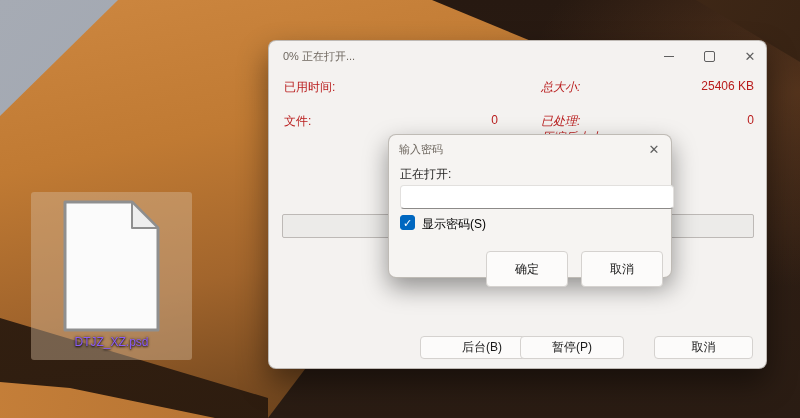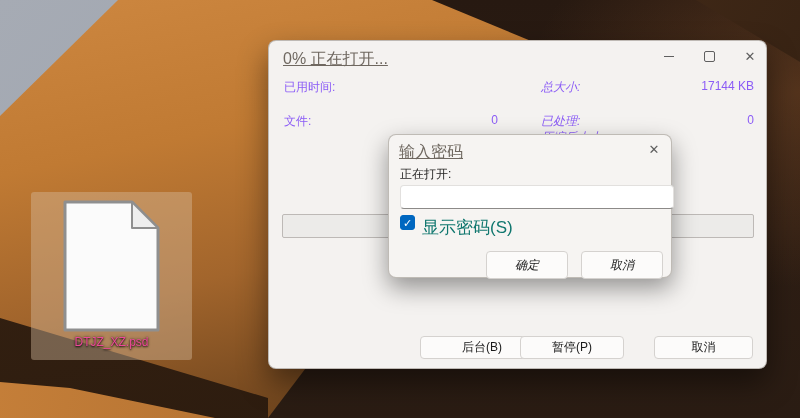--- a/index.html
+++ b/index.html
@@ -20,42 +20,42 @@
   .wp-sky { clip-path: polygon(0 0, 118px 0, 0 116px);
       background: linear-gradient(135deg, #a6abb4 0%, #949caa 100%); }
   .wp-ridge-tr { clip-path: polygon(696px 0, 800px 0, 800px 62px);
       background: linear-gradient(120deg, #5a3820 0%, #362213 85%); }
 
   
   .icon-box { position:absolute; left:31px; top:192px; width:161px; height:168px;
       background:rgba(214,189,160,0.42); border-radius:3px; }
   .icon-page { position:absolute; left:32px; top:8px; }
   .icon-label { position:absolute; left:0; right:0; top:143px; text-align:center;
-      font-size:12px; color:#ec4899; text-shadow:0 1px 2px rgba(0,0,0,0.85), 0 0 3px rgba(0,0,0,0.6); }
+      font-size:12px; color:#8b5cf6; text-shadow:0 1px 2px rgba(0,0,0,0.85), 0 0 3px rgba(0,0,0,0.6); }
 
   
   .dlg { position:absolute; background:#f4f2f0; border:1px solid rgba(90,80,70,0.35);
       border-radius:8px; box-shadow:0 14px 30px rgba(0,0,0,0.45); }
   .progress-dlg { left:268px; top:40px; width:497px; height:327px; z-index:5; }
   .pwd-dlg { left:388px; top:134px; width:282px; height:142px; z-index:10;
       box-shadow:0 10px 24px rgba(0,0,0,0.40); background:#f6f4f2; }
 
-  .dlg-title { position:absolute; font-size:16px; color:#6f6860; white-space:nowrap;text-decoration:underline; }
+  .dlg-title { position:absolute; font-size:11px; color:#6f6860; white-space:nowrap; }
   .progress-dlg .dlg-title { left:14px; top:8px; }
   .pwd-dlg .dlg-title { left:10px; top:7px; }
 
   .ctl { position:absolute; top:0; height:30px; width:30px; display:flex; align-items:center;
       justify-content:center; color:#5f5f5f; }
   .ctl-min { left:385px; } .ctl-max { left:425px; } .ctl-close { left:466px; }
   .minbar { width:10px; height:1px; background:#5f5f5f; display:block; }
   .maxbox { width:9px; height:9px; border:1px solid #5f5f5f; border-radius:2px; display:block; }
   .xglyph { font-size:13px; line-height:1; color:#5f5f5f; }
 
   
-  .srow { position:absolute; left:0; width:100%; height:16px; font-size:12px; color:#8b5cf6; }
+  .srow { position:absolute; left:0; width:100%; height:16px; font-size:12px; color:#b91c1c; }
   .slabel-l { position:absolute; left:15px; white-space:nowrap; }
   .sval-l   { position:absolute; left:120px; width:109px; text-align:right; }
   .slabel-r { position:absolute; left:272px; white-space:nowrap;font-style:italic; }
   .sval-r   { position:absolute; left:380px; width:105px; text-align:right; }
 
   .pbar { position:absolute; left:13px; top:173px; width:470px; height:22px;
       background:#ecebe9; border:1px solid #bdb9b6; border-radius:2px; overflow:hidden; }
   .pbar-fill { height:100%; width:0; background:#26a914; }
 
   .wbtn { position:absolute; height:23px; background:#fcfbfa; border:1px solid #d5d2cf;
@@ -68,24 +68,24 @@
   
   .pwd-close { position:absolute; right:4px; top:3px; width:26px; height:22px; display:flex;
       align-items:center; justify-content:center; }
   .pwd-label { position:absolute; left:11px; top:31px; font-size:12px; color:#201f1e; }
   .pwd-input { position:absolute; left:11px; top:50px; width:260px; height:22px;
       background:#ffffff; border:1px solid #e2e0de; border-bottom:1px solid #8c8a88;
       border-radius:4px; padding:0 6px; font-size:12px; color:#1a1a1a; outline:none; }
   .cb { position:absolute; left:11px; top:80px; width:15px; height:15px; background:#0067c0;
       border:1px solid #0067c0; border-radius:3px; color:#fff; font-size:11px; line-height:15px;
       text-align:center; font-weight:bold; box-sizing:border-box; }
-  .cb-label { position:absolute; left:33px; top:81px; font-size:17px; color:#0f766e; }
-  .pbtn { position:absolute; top:116px; width:82px; height:28px; background:#fcfbfa;
+  .cb-label { position:absolute; left:33px; top:81px; font-size:12px; color:#000000; }
+  .pbtn { position:absolute; top:116px; width:82px; height:36px; background:#fcfbfa;
       border:1px solid #d5d2cf; border-radius:4px; font-size:12px; color:#1a1a1a;
-      display:flex; align-items:center; justify-content:center; box-sizing:border-box;font-style:italic; }
+      display:flex; align-items:center; justify-content:center; box-sizing:border-box; }
   .pbtn-ok { left:97px; } .pbtn-cancel { left:192px; }
 </style>
 </head>
 <body>
 
 <div class="stage">
 
   <div class="wp wp-base"></div>
   <div class="wp wp-dune"></div>
   <div class="wp wp-shadow-bl"></div>
@@ -111,21 +111,21 @@
           <span class="maxbox"></span>
         </span>
       <span class="ctl ctl-close">
           <span class="xglyph">✕</span>
         </span>
     </div>
 
     <div class="srow" style="top:38px;">
       <span class="slabel-l">已用时间:</span>
       <span class="slabel-r">总大小:</span>
-      <span class="sval-r">17144 KB</span>
+      <span class="sval-r">25406 KB</span>
     </div>
     <div class="srow" style="top:72px;">
       <span class="slabel-l">文件:</span>
       <span class="sval-l">0</span>
       <span class="slabel-r">已处理:</span>
       <span class="sval-r">0</span>
     </div>
     <div class="srow" style="top:88px;">
       <span class="slabel-r">压缩后大小:</span>
       <span class="sval-r"></span>

